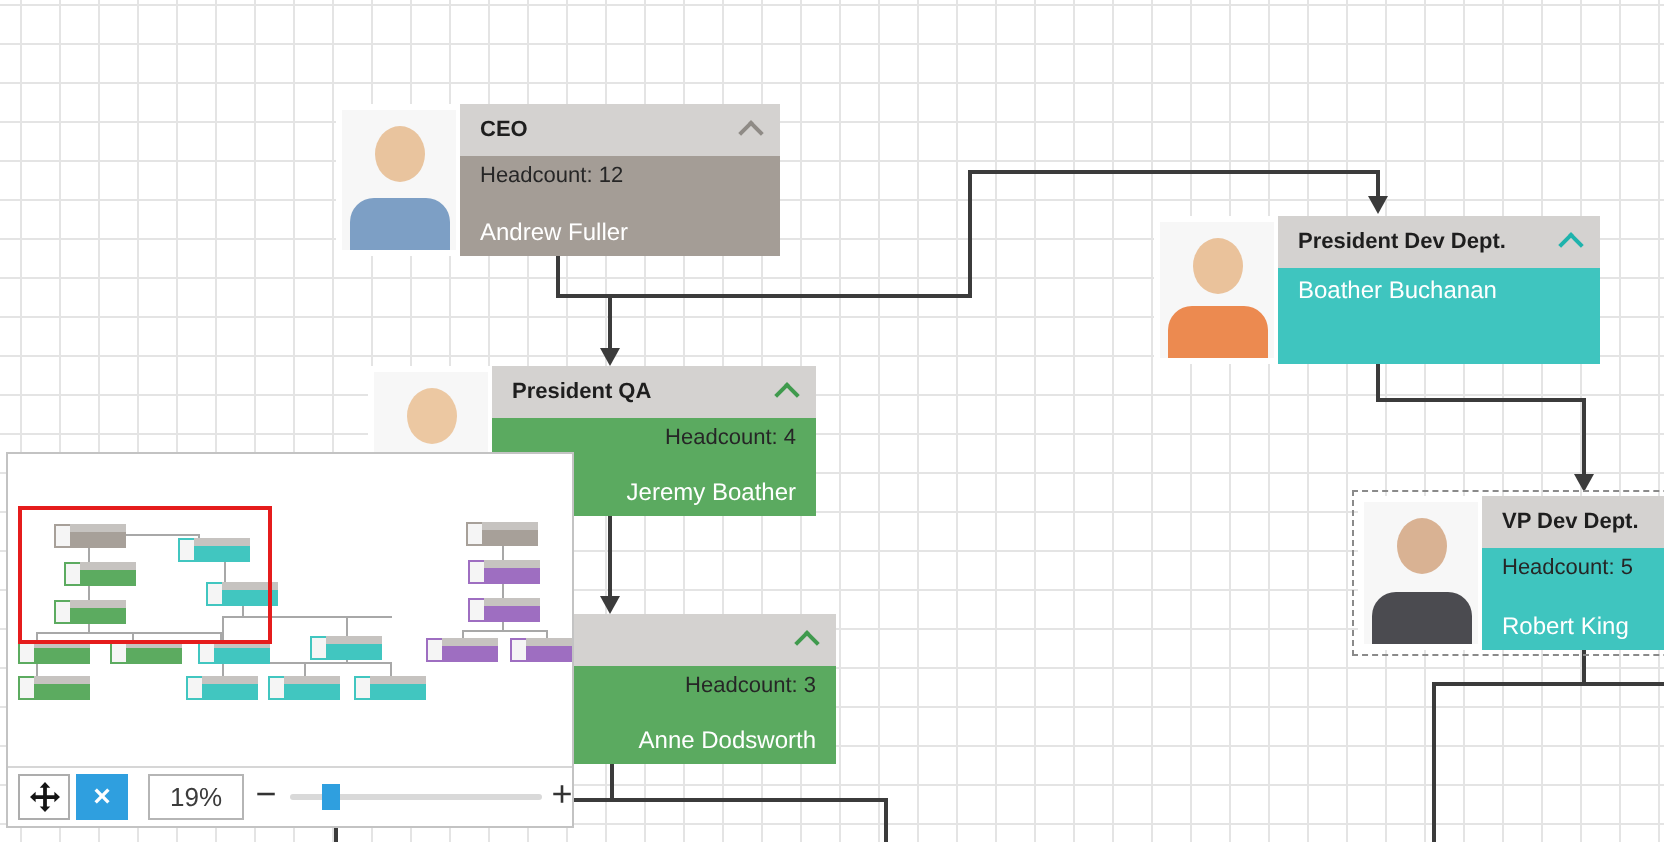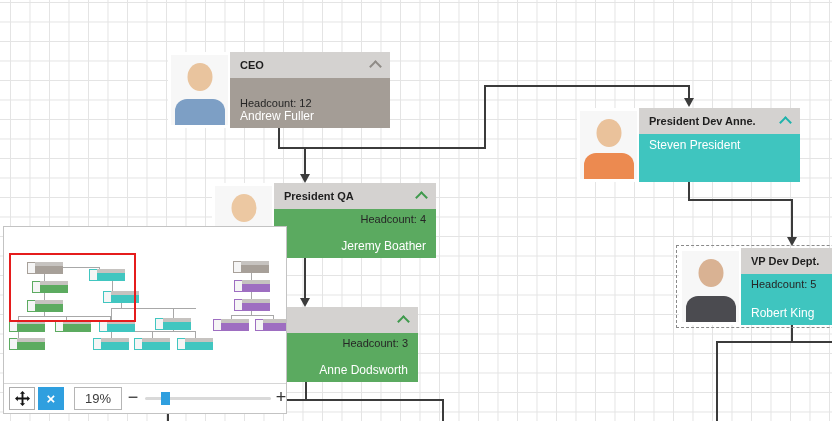--- a/index.html
+++ b/index.html
@@ -23,21 +23,21 @@
   .ph-head{position:absolute;left:50%;top:8px;transform:translateX(-50%);width:25px;height:28px;border-radius:50%;}
   .ph-body{position:absolute;left:50%;bottom:-4px;transform:translateX(-50%);width:50px;height:30px;border-radius:12px 12px 0 0;}
   .cr{flex:1;display:flex;flex-direction:column;min-width:0;}
   .hdr{height:26px;background:var(--header);display:flex;align-items:center;
     justify-content:space-between;padding:0 10px;font-size:11px;font-weight:bold;color:#1e1e1e;white-space:nowrap;}
   .bd{flex:1;padding:4px 10px 5px;display:flex;flex-direction:column;justify-content:space-between;}
   .hc{font-size:11px;color:#262626;white-space:nowrap;}
   .nm{font-size:12px;color:#fff;white-space:nowrap;}
   .chev{width:7px;height:7px;border-left:2px solid;border-top:2px solid;
     transform:rotate(45deg);margin-top:3px;flex:0 0 auto;}
-  .theme-gray .bd{background:var(--gray-body);justify-content:flex-end;} .theme-gray .chev{color:var(--gray-chev);border-color:var(--gray-chev);}
+  .theme-gray .bd{background:var(--gray-body);} .theme-gray .chev{color:var(--gray-chev);border-color:var(--gray-chev);}
   .theme-green .bd{background:var(--green-body);text-align:right;} .theme-green .chev{color:var(--green-chev);border-color:var(--green-chev);}
   .theme-teal .bd{background:var(--teal-body);} .theme-teal .chev{color:var(--teal-chev);border-color:var(--teal-chev);}
   .selected{outline:1px dashed #8a8a8a;outline-offset:2px;}
   .card--qa .hdr .title{margin-left:4px;}
   
   .minimap{position:absolute;left:3px;top:226px;width:284px;height:188px;background:#fff;
     border:1px solid #c3c3c3;z-index:10;box-sizing:border-box;}
   .mm-chart{position:absolute;left:0;top:0;right:0;bottom:29px;overflow:hidden;}
   .mini-node{position:absolute;width:36px;height:12px;}
   .mini-node .mn-photo{position:absolute;left:1px;top:1px;width:7px;height:10px;}
@@ -97,21 +97,21 @@
           <span class="title">CEO</span>
           <span class="chev"></span>
         </div>
       <div class="bd">
         <div class="hc"><span>Headcount:</span> <span>12</span></div>
         <div class="nm">Andrew Fuller</div>
       </div>
     </div>
   </div>
 
-  <div class="card theme-green" style="left:212px;top:183px;width:224px;height:75px">
+  <div class="card theme-green" style="left:184px;top:183px;width:224px;height:75px">
     <div class="photo">
         <div class="ph-inner">
           <div class="ph-head" style="background: rgb(236, 200, 162);"></div>
           <div class="ph-body" style="background: rgb(138, 143, 148);"></div>
         </div>
       </div>
     <div class="cr">
       <div class="hdr">
           <span class="title">President QA</span>
           <span class="chev"></span>
@@ -144,25 +144,25 @@
 
   <div class="card theme-teal" style="left:577px;top:108px;width:223px;height:74px">
     <div class="photo">
         <div class="ph-inner">
           <div class="ph-head" style="background: rgb(234, 194, 155);"></div>
           <div class="ph-body" style="background: rgb(236, 138, 80);"></div>
         </div>
       </div>
     <div class="cr">
       <div class="hdr">
-          <span class="title">President Dev Anne.</span>
+          <span class="title">President Dev Dept.</span>
           <span class="chev"></span>
         </div>
       <div class="bd">
-        <div class="nm">Steven President</div>
+        <div class="nm">Boather Buchanan</div>
       </div>
     </div>
   </div>
 
   <div class="card theme-teal selected" style="left:679px;top:248px;width:223px;height:77px">
     <div class="photo">
         <div class="ph-inner">
           <div class="ph-head" style="background: rgb(217, 178, 147);"></div>
           <div class="ph-body" style="background: rgb(75, 75, 80);"></div>
         </div>

